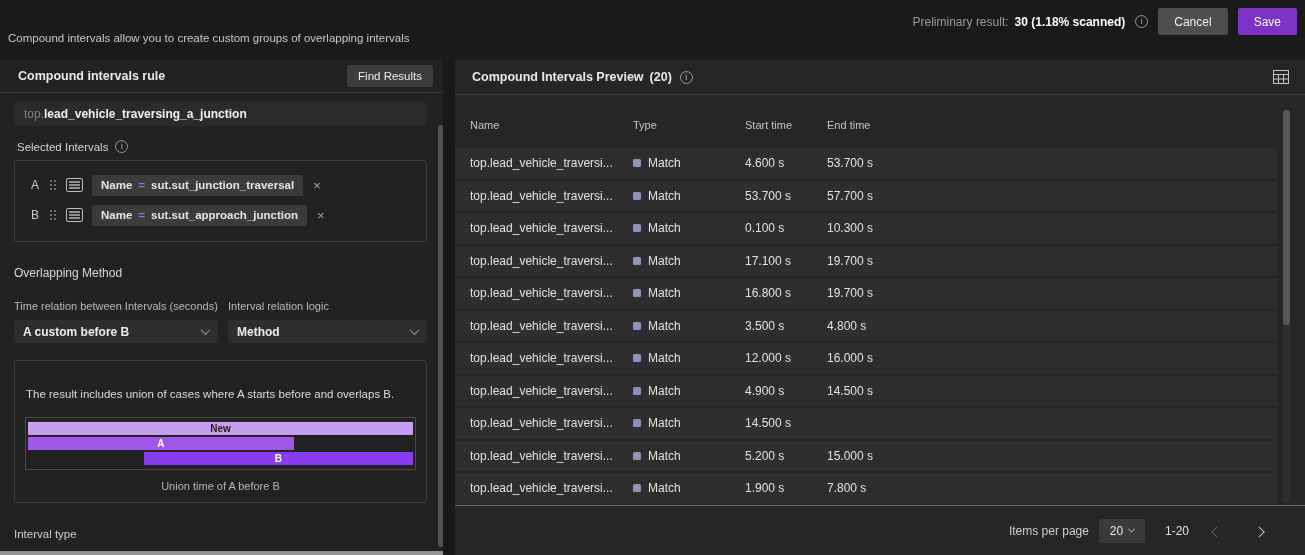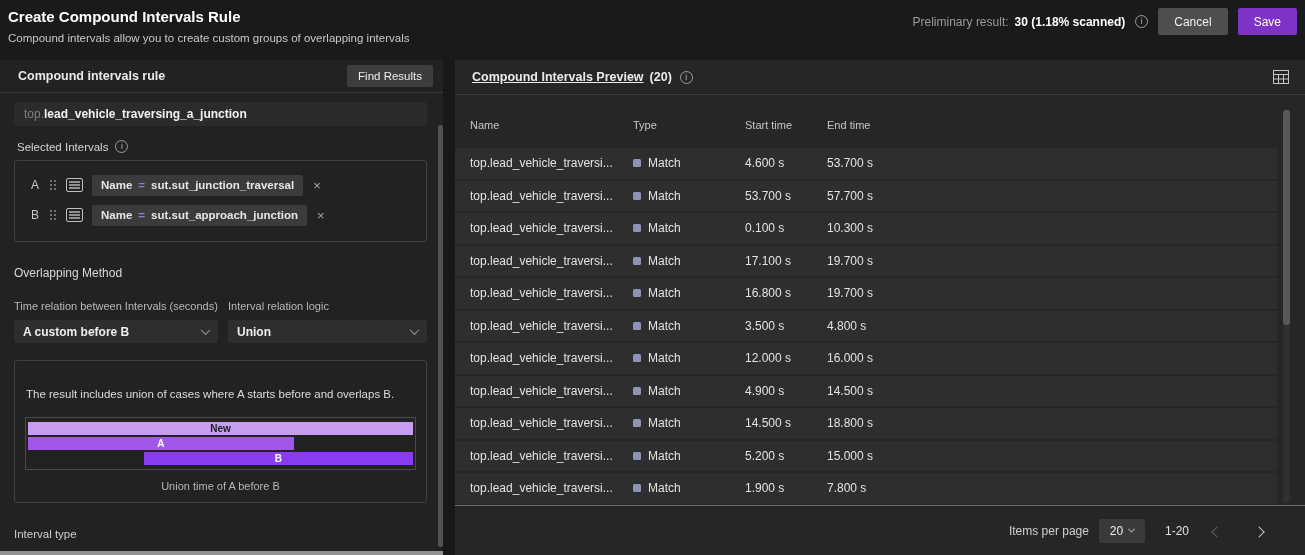--- a/index.html
+++ b/index.html
@@ -81,21 +81,21 @@
   .ex-caption { text-align:center; font-size:11px; color:#b5b5b5; padding:3px 0 10px; }
 
   .it-label { font-size:11.5px; color:#d0d0d0; margin-bottom:9px; }
 
   .lp-vscroll { position:absolute; right:0; top:65px; bottom:8px; width:5px; background:#515151; border-radius:2px; }
   .lp-hscroll { position:absolute; left:0; bottom:0; height:4px; width:100%; background:#929292; }
 
   
   .right-panel { position:absolute; top:60px; left:455px; right:0; bottom:0; background:#262626; }
   .rp-header { height:35px; border-bottom:1px solid #3a3a3a; display:flex; align-items:center; padding:0 16px 0 17px; gap:8px; }
-  .rp-title { font-size:12.5px; font-weight:bold; color:#eaeaea;text-decoration:underline; }
+  .rp-title { font-size:12.5px; font-weight:bold; color:#eaeaea; }
   .rp-count { font-size:12.5px; font-weight:bold; color:#eaeaea; margin-left:-2px; }
   .rp-spacer { flex:1; }
   .table-icon { display:inline-flex; cursor:pointer; }
 
   .tgrid { display:grid; grid-template-columns:163px 112px 82px 1fr; padding-left:15px; align-items:center; }
   .rp-thead { position:absolute; top:55px; left:0; right:28px; height:20px; }
   .rp-thead .th { font-size:11px; color:#c6c6c6; }
   .rp-rows { position:absolute; top:88px; left:0; right:28px; height:357px; overflow:hidden; }
   .t-row { height:30.5px; margin-bottom:2px; background:#2e2e2e; cursor:pointer; }
   .t-name { font-size:12px; color:#e3e3e3; white-space:nowrap; overflow:hidden; }
@@ -116,21 +116,20 @@
   .pg-range { font-size:12px; color:#e0e0e0; margin-right:24px; }
   .pg-prev { margin-right:34px; cursor:default; }
   .pg-prev .chev { border-color:#5f5f5f; width:8px; height:8px; border-width:1.6px; }
   .pg-next { cursor:pointer; }
   .pg-next .chev { border-color:#c0c0c0; width:8px; height:8px; border-width:1.6px; }
 </style>
 </head>
 <body>
 
 <div class="top-header">
-  <div class="th-title">Create Compound Intervals Rule</div>
   <div class="th-sub">Compound intervals allow you to create custom groups of overlapping intervals</div>
   <div class="th-right">
     <span class="prelim-label">Preliminary result:</span>
     <span class="prelim-value">30 (1.18% scanned)</span>
     <span class="info-icon"></span>
     <button class="btn btn-cancel">Cancel</button>
     <button class="btn btn-save">Save</button>
   </div>
 </div>
 
@@ -212,21 +211,21 @@
       <div class="field-col1">
         <div class="field-label">Time relation between Intervals (seconds)</div>
         <div class="select">
           <span class="select-value">A custom before B</span>
           <span class="chev down"></span>
         </div>
       </div>
       <div class="field-col2">
         <div class="field-label">Interval relation logic</div>
         <div class="select">
-          <span class="select-value">Union</span>
+          <span class="select-value">Method</span>
           <span class="chev down"></span>
         </div>
       </div>
     </div>
 
     <div class="example-box">
       <div class="ex-desc">The result includes union of cases where A starts before and overlaps B.</div>
       <div class="ex-bars">
           <div class="bar-row">
             <div class="ex-bar" style="margin-left: 0%; width: 100%; background: rgb(199, 157, 241); color: rgb(28, 28, 28);">New</div>
@@ -355,21 +354,20 @@
         <span class="t-time">14.500 s</span>
       </div>
 
       <div class="t-row tgrid">
         <span class="t-name">top.lead_vehicle_traversi...</span>
         <span class="t-type">
           <span class="type-square"></span>
           <span>Match</span>
         </span>
         <span class="t-time">14.500 s</span>
-        <span class="t-time">18.800 s</span>
       </div>
 
       <div class="t-row tgrid">
         <span class="t-name">top.lead_vehicle_traversi...</span>
         <span class="t-type">
           <span class="type-square"></span>
           <span>Match</span>
         </span>
         <span class="t-time">5.200 s</span>
         <span class="t-time">15.000 s</span>

